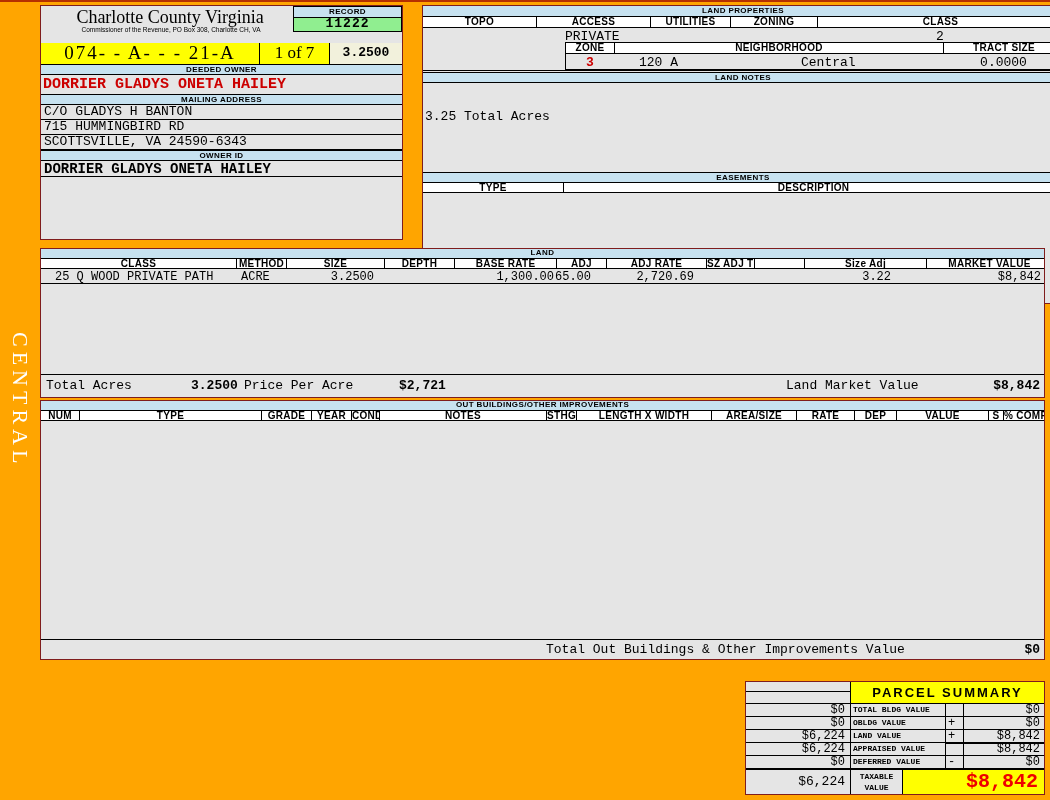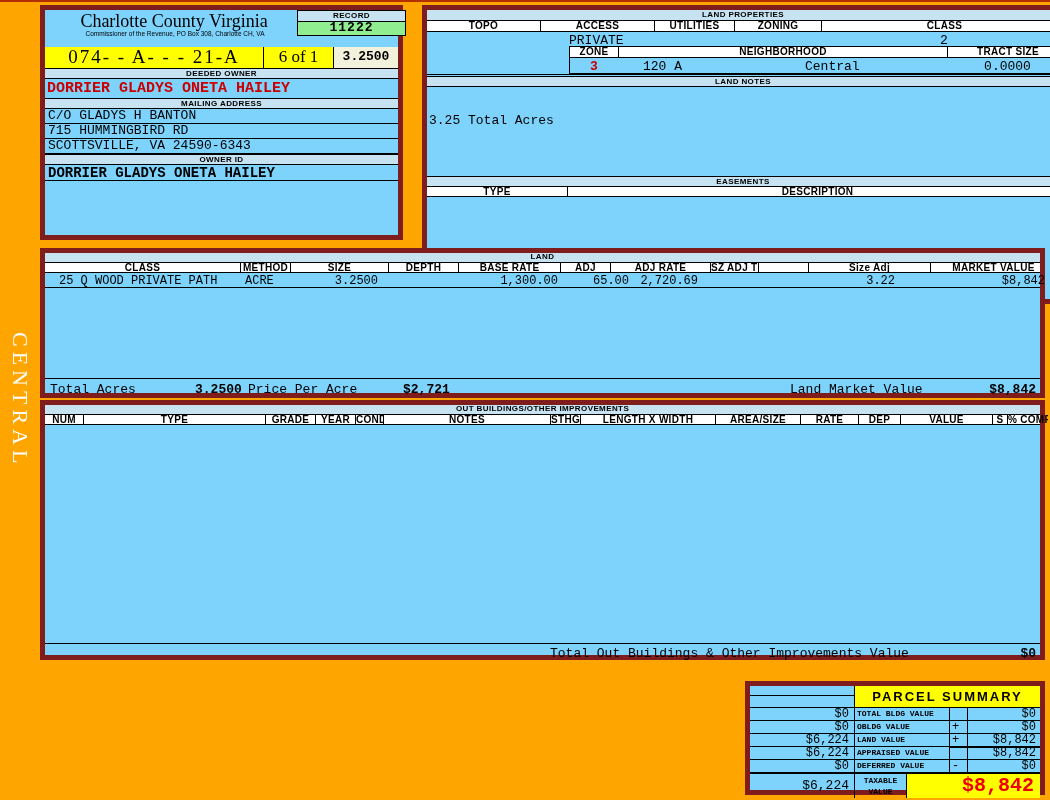--- a/index.html
+++ b/index.html
@@ -1,19 +1,19 @@
 <!DOCTYPE html>
 <html><head>
 <meta charset="utf-8">
 <style>
   *{margin:0;padding:0;box-sizing:border-box}
   html,body{width:1050px;height:800px}
   body{position:relative;background:#FFA500;font-family:"Liberation Sans",sans-serif;overflow:hidden}
   .topstrip{position:absolute;top:0;left:0;right:0;height:2px;background:#B53000}
-  .panel{position:absolute;background:#7dd3fc;border:5px solid #7f1d1d}
+  .panel{position:absolute;background:#e5e5e5;border:1px solid #7f1d1d}
   .mono{font-family:"Liberation Mono","DejaVu Sans Mono",monospace;white-space:pre}
   .tinybar{background:#C7E2F0;border-top:1px solid #000;border-bottom:1px solid #000;
            text-align:center;font-weight:bold;font-size:8px;color:#000;letter-spacing:.4px;
            font-family:"Liberation Sans",sans-serif}
   .abs{position:absolute}
   .cols{position:absolute;left:0;right:0;display:flex;background:#fff;border-bottom:1px solid #000}
   .cols .c{flex:0 0 auto;text-align:center;font-weight:bold;font-size:10px;letter-spacing:.3px;
            border-left:1px solid #000;overflow:hidden;white-space:nowrap}
   .cols .c:first-child{border-left:none}
   .hline{position:absolute;left:0;right:0;border-top:1px solid #000}
@@ -40,21 +40,21 @@
 
 <div class="panel" style="left:40px;top:5px;width:363px;height:235px">
   <div class="abs" style="top:1px;left:0;width:258px;text-align:center;font-family:'Liberation Serif',serif;font-size:18px">Charlotte County Virginia</div>
   <div class="abs" style="top:20px;left:0;width:260px;text-align:center;font-size:6.5px">Commissioner of the Revenue, PO Box 308, Charlotte CH, VA</div>
 
   <div class="abs tinybar" style="left:252px;top:0;width:109px;height:12px;line-height:10px;border:1px solid #000">RECORD</div>
   <div class="abs mono" style="left:252px;top:12px;width:109px;height:14px;background:#90EE90;border:1px solid #000;border-top:none;text-align:center;font-weight:bold;font-size:13px;line-height:12px;letter-spacing:1px">11222</div>
 
   <div class="abs" style="left:0;top:37px;right:0;height:21px;display:flex">
     <div style="flex:0 0 219px;background:#FFFF00;border-right:1px solid #000;text-align:center;font-family:'Liberation Serif',serif;font-size:19px;line-height:20px;letter-spacing:2px">074- - A- - - 21-A</div>
-    <div style="flex:0 0 70px;background:#FFFF00;border-right:1px solid #000;text-align:center;font-family:'Liberation Serif',serif;font-size:17px;line-height:20px">6 of 1</div>
+    <div style="flex:0 0 70px;background:#FFFF00;border-right:1px solid #000;text-align:center;font-family:'Liberation Serif',serif;font-size:17px;line-height:20px">1 of 7</div>
     <div class="mono" style="flex:1;background:#F2F1DC;text-align:center;font-weight:bold;font-size:13px;line-height:20px">3.2500</div>
   </div>
 
   <div class="abs tinybar" style="left:0;right:0;top:58px;height:11px;line-height:9px">DEEDED OWNER</div>
   <div class="abs mono" style="left:2px;top:70px;font-weight:bold;font-size:15px;color:#CC0000">DORRIER GLADYS ONETA HAILEY</div>
 
   <div class="abs tinybar" style="left:0;right:0;top:88px;height:11px;line-height:9px">MAILING ADDRESS</div>
   <div class="abs" style="left:0;right:0;top:99px">
     <div class="addr-line mono">C/O GLADYS H BANTON</div>
     <div class="addr-line mono">715 HUMMINGBIRD RD</div>
@@ -113,21 +113,21 @@
     <div class="c" style="width:48px;line-height:9px">SZ ADJ TBL</div>
     <div class="c" style="width:50px;line-height:9px"></div>
     <div class="c" style="width:122px;line-height:9px">Size Adj</div>
     <div class="c" style="width:126px;line-height:9px">MARKET VALUE</div>
   </div>
   <div class="abs" style="left:0;right:0;top:20px;height:14px">
     <span class="abs mono" style="left:14px;top:1px;font-size:12px">25 Q WOOD PRIVATE PATH</span>
     <span class="abs mono" style="left:200px;top:1px;font-size:12px">ACRE</span>
     <span class="abs mono" style="left:245px;top:1px;width:88px;text-align:right;font-size:12px">3.2500</span>
     <span class="abs mono" style="left:413px;top:1px;width:100px;text-align:right;font-size:12px">1,300.00</span>
-    <span class="abs mono" style="left:542px;top:1px;width:48px;text-align:center;font-size:12px">65.00</span>
+    <span class="abs mono" style="left:514px;top:1px;width:48px;text-align:left;font-size:12px">65.00</span>
     <span class="abs mono" style="left:565px;top:1px;width:88px;text-align:right;font-size:12px">2,720.69</span>
     <span class="abs mono" style="left:763px;top:1px;width:87px;text-align:right;font-size:12px">3.22</span>
     <span class="abs mono" style="left:885px;top:1px;width:115px;text-align:right;font-size:12px">$8,842</span>
   </div>
   <div class="hline" style="top:34px"></div>
   <div class="abs" style="left:0;right:0;top:125px;height:23px;border-top:1px solid #000">
     <span class="abs mono" style="left:5px;top:3px;font-size:13px">Total Acres</span>
     <span class="abs mono" style="left:150px;top:3px;font-size:13px;font-weight:bold">3.2500</span>
     <span class="abs mono" style="left:203px;top:3px;font-size:13px">Price Per Acre</span>
     <span class="abs mono" style="left:358px;top:3px;font-size:13px;font-weight:bold">$2,721</span>

